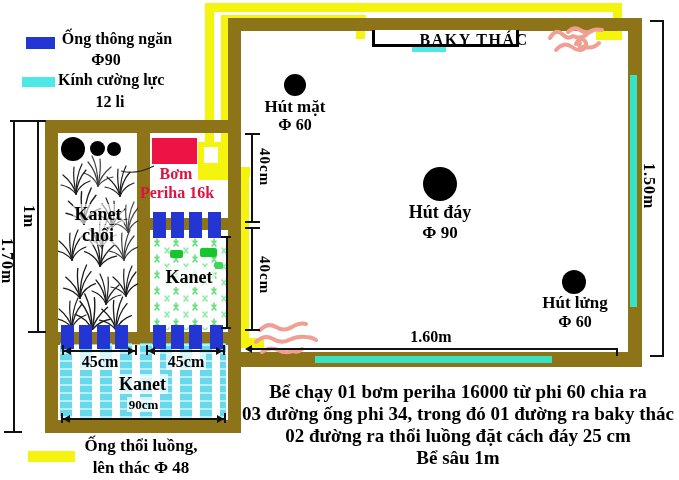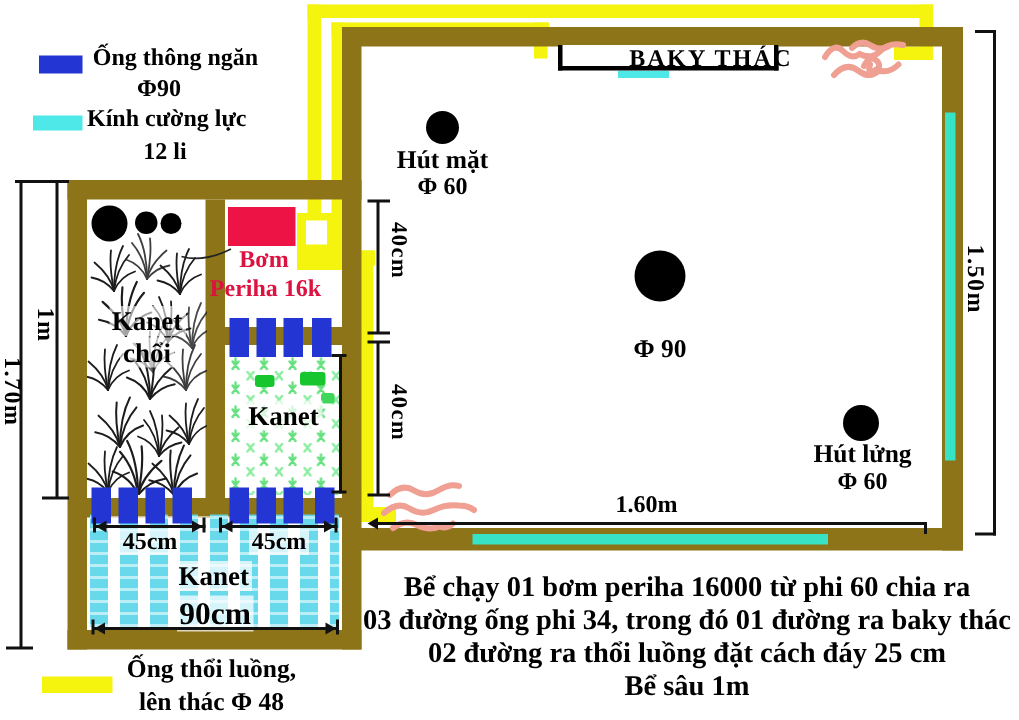--- a/index.html
+++ b/index.html
@@ -130,40 +130,41 @@
     <rect x="18" y="12" width="13" height="8" rx="2" fill="#17c52f"></rect>
     <rect x="48" y="10" width="17" height="9" rx="2" fill="#17c52f"></rect>
     <rect x="62" y="24" width="9" height="7" rx="2" fill="#3fd75a"></rect>
   </svg>
   <div class="lbl" style="left:150px;top:268px;width:78px;font-size:18px;"><span class="onTex">Kanet</span></div>
 
   <div class="jmatTex" style="left:60px;top:343px;width:166px;height:75px;"></div>
   <div class="lbl" style="left:66px;top:354px;width:68px;font-size:16px;"><span class="onTex">45cm</span></div>
   <div class="lbl" style="left:152px;top:354px;width:68px;font-size:16px;"><span class="onTex">45cm</span></div>
   <div class="lbl" style="left:105px;top:375px;width:75px;font-size:18px;"><span class="onTex">Kanet</span></div>
-  <div class="lbl" style="left:106px;top:398px;width:75px;font-size:21px;text-decoration:underline;"><span class="onTex">90cm</span></div>
+  <div class="lbl" style="left:106px;top:398px;width:75px;font-size:13px;"><span class="onTex">90cm</span></div>
 
   <div class="bp" style="left:153px;top:212px;width:13px;height:26px;"></div>
   <div class="bp" style="left:171px;top:212px;width:13px;height:26px;"></div>
   <div class="bp" style="left:189px;top:212px;width:13px;height:26px;"></div>
   <div class="bp" style="left:208px;top:212px;width:13px;height:26px;"></div>
   <div class="bp" style="left:61px;top:325px;width:13px;height:24px;"></div>
   <div class="bp" style="left:79px;top:325px;width:13px;height:24px;"></div>
   <div class="bp" style="left:97px;top:325px;width:13px;height:24px;"></div>
   <div class="bp" style="left:115px;top:325px;width:13px;height:24px;"></div>
   <div class="bp" style="left:153px;top:325px;width:13px;height:24px;"></div>
   <div class="bp" style="left:171px;top:325px;width:13px;height:24px;"></div>
   <div class="bp" style="left:189px;top:325px;width:13px;height:24px;"></div>
   <div class="bp" style="left:210px;top:325px;width:13px;height:24px;"></div>
 
   <div class="circle" style="left:284px;top:74px;width:22px;height:22px;"></div>
   <div class="lbl" style="left:252px;top:98px;width:86px;font-size:17px;">Hút mặt</div>
   <div class="lbl" style="left:262px;top:117px;width:66px;font-size:16px;">Φ 60</div>
 
   <div class="circle" style="left:423px;top:167px;width:34px;height:34px;"></div>
+  <div class="lbl" style="left:399px;top:203px;width:82px;font-size:18px;">Hút đáy</div>
   <div class="lbl" style="left:405px;top:224px;width:70px;font-size:17px;">Φ 90</div>
 
   <div class="circle" style="left:562px;top:270px;width:24px;height:24px;"></div>
   <div class="lbl" style="left:531px;top:294px;width:88px;font-size:17px;">Hút lửng</div>
   <div class="lbl" style="left:541px;top:314px;width:68px;font-size:16px;">Φ 60</div>
 
   <div class="dim" style="left:37px;top:122px;width:2px;height:210px;"></div>
   <div class="dim" style="left:10px;top:120px;width:36px;height:2px;"></div>
   <div class="dim" style="left:28px;top:331px;width:18px;height:2px;"></div>
   <div class="vlbl" style="left:20px;top:205px;font-size:16px;">1m</div>

